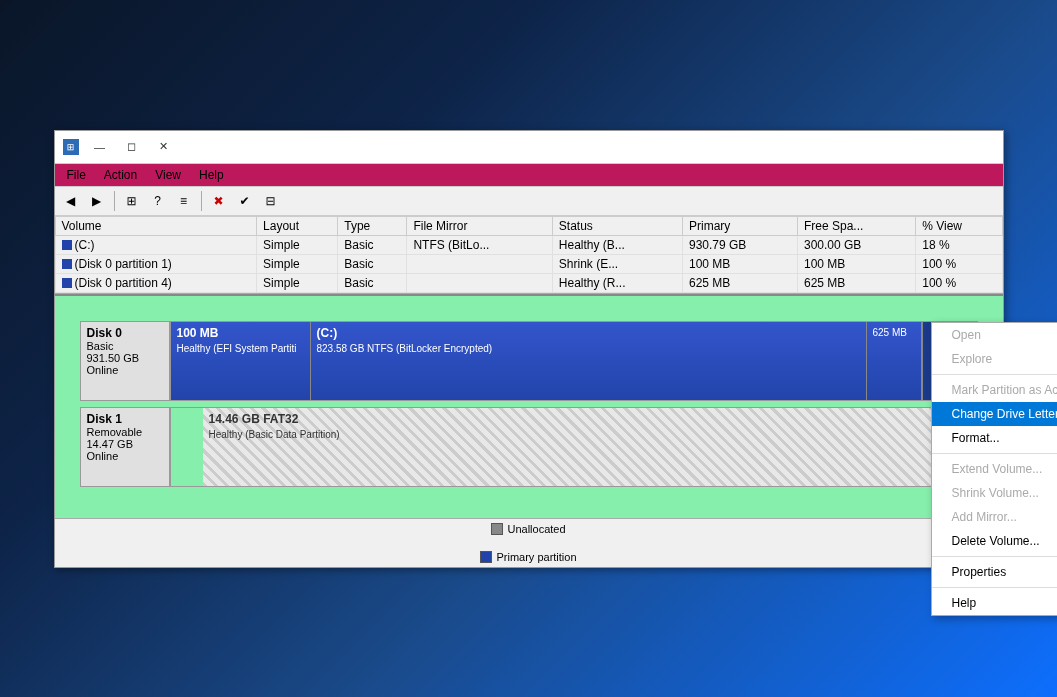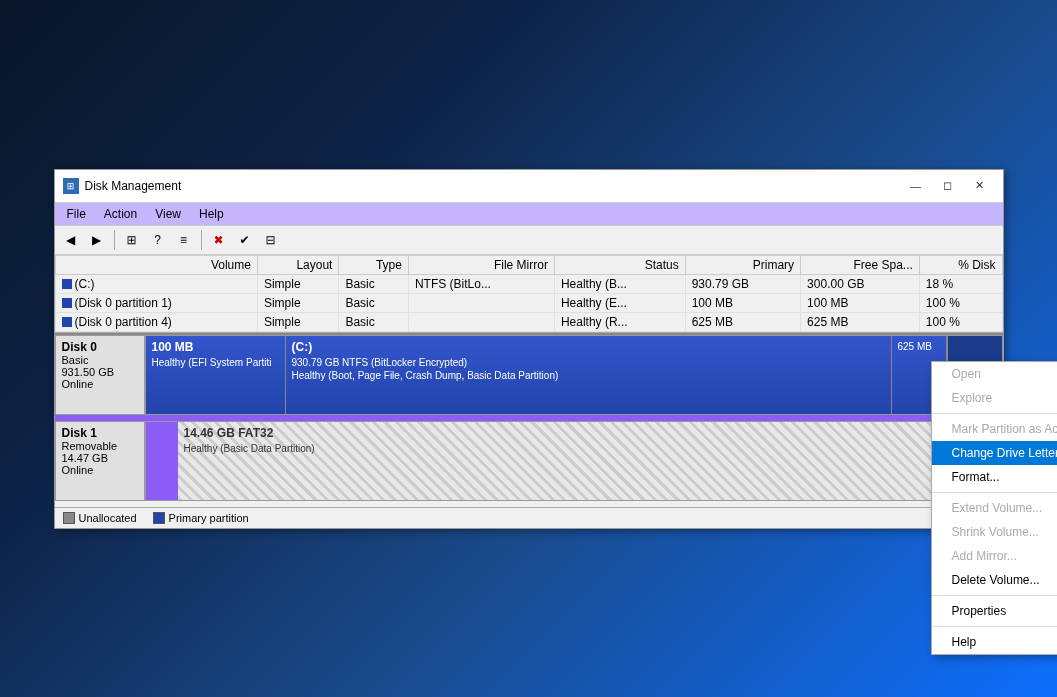--- a/index.html
+++ b/index.html
@@ -54,21 +54,21 @@
       border: none;
       background: transparent;
       cursor: pointer;
       font-size: 11px;
       color: #333;
       display: flex;
       align-items: center;
       justify-content: center;
     }
     .menu-bar {
-      background: #c4b5fd;
+      background: #be185d;
       display: flex;
       padding: 2px 4px;
       border-bottom: 1px solid #ccc;
       gap: 2px;
     }
     .menu-item {
       padding: 2px 8px;
       cursor: pointer;
       font-size: 12px;
       color: #000;
@@ -100,40 +100,40 @@
       width: 100%;
       border-collapse: collapse;
       font-size: 12px;
     }
     thead tr {
       background: #f0f0f0;
     }
     th {
       border: 1px solid #ccc;
       padding: 2px 6px;
-      text-align: right;
+      text-align: left;
       font-weight: normal;
       white-space: nowrap;
     }
     td {
       border: 1px solid #e0e0e0;
       padding: 2px 6px;
       white-space: nowrap;
     }
     .vol-icon {
       display: inline-block;
       width: 10px;
       height: 10px;
       background: #2244aa;
       margin-right: 3px;
       vertical-align: middle;
     }
     .disk-map-area {
-      padding: 0;
-      background: #8b5cf6;
+      padding: 25px;
+      background: #86efac;
       border-top: 2px solid #888;
     }
     .disk-row {
       display: flex;
       align-items: stretch;
       margin-bottom: 6px;
       min-height: 80px;
     }
     .disk-label {
       width: 90px;
@@ -196,20 +196,21 @@
     .part-name { font-weight: bold; font-size: 12px; margin-bottom: 2px; }
     .part-detail { font-size: 10px; line-height: 1.3; }
     .status-bar {
       display: flex;
       background: #f0f0f0;
       border-top: 1px solid #aaa;
       padding: 4px 8px;
       gap: 16px;
       font-size: 11px;
       align-items: center;
+      flex-direction: column;
     }
     .legend-item {
       display: flex;
       align-items: center;
       gap: 4px;
     }
     .legend-box {
       width: 12px;
       height: 12px;
       border: 1px solid #555;
@@ -243,21 +244,20 @@
       position: relative;
     }
   </style>
 </head>
 <body>
 
 <div class="window">
 
   <div class="title-bar">
     <span class="title-bar-icon">⊞</span>
-    <span class="title-bar-text">Disk Management</span>
     <div class="title-bar-controls">
       <button class="title-btn">—</button>
       <button class="title-btn">◻</button>
       <button class="title-btn close">✕</button>
     </div>
   </div>
 
   <div class="menu-bar">
     <span class="menu-item">File</span>
     <span class="menu-item">Action</span>
@@ -282,40 +282,40 @@
     <table>
       <thead>
         <tr>
           <th>Volume</th>
           <th>Layout</th>
           <th>Type</th>
           <th>File Mirror</th>
           <th>Status</th>
           <th>Primary</th>
           <th>Free Spa...</th>
-          <th>% Disk</th>
+          <th>% View</th>
         </tr>
       </thead>
       <tbody>
         <tr>
           <td><span class="vol-icon"></span><span>(C:)</span></td>
           <td>Simple</td>
           <td>Basic</td>
           <td>NTFS (BitLo...</td>
           <td>Healthy (B...</td>
           <td>930.79 GB</td>
           <td>300.00 GB</td>
           <td>18 %</td>
         </tr>
         <tr>
           <td><span class="vol-icon"></span><span>(Disk 0 partition 1)</span></td>
           <td>Simple</td>
           <td>Basic</td>
           <td></td>
-          <td>Healthy (E...</td>
+          <td>Shrink (E...</td>
           <td>100 MB</td>
           <td>100 MB</td>
           <td>100 %</td>
         </tr>
         <tr>
           <td><span class="vol-icon"></span><span>(Disk 0 partition 4)</span></td>
           <td>Simple</td>
           <td>Basic</td>
           <td></td>
           <td>Healthy (R...</td>
@@ -336,22 +336,21 @@
         <span class="disk-type">931.50 GB</span>
         <span class="disk-type">Online</span>
       </div>
       <div class="disk-partitions">
         <div class="partition part-efi">
           <div class="part-name">100 MB</div>
           <div class="part-detail">Healthy (EFI System Partiti</div>
         </div>
         <div class="partition part-c">
           <div class="part-name">(C:)</div>
-          <div class="part-detail">930.79 GB NTFS (BitLocker Encrypted)</div>
-          <div class="part-detail">Healthy (Boot, Page File, Crash Dump, Basic Data Partition)</div>
+          <div class="part-detail">823.58 GB NTFS (BitLocker Encrypted)</div>
         </div>
         <div class="partition part-recovery">
           <div class="part-detail">625 MB</div>
         </div>
         <div style="background:#1a3a8a; width:55px; border-left:1px solid #888;"></div>
       </div>
     </div>
 
     <div class="disk-row">
       <div class="disk-label">

